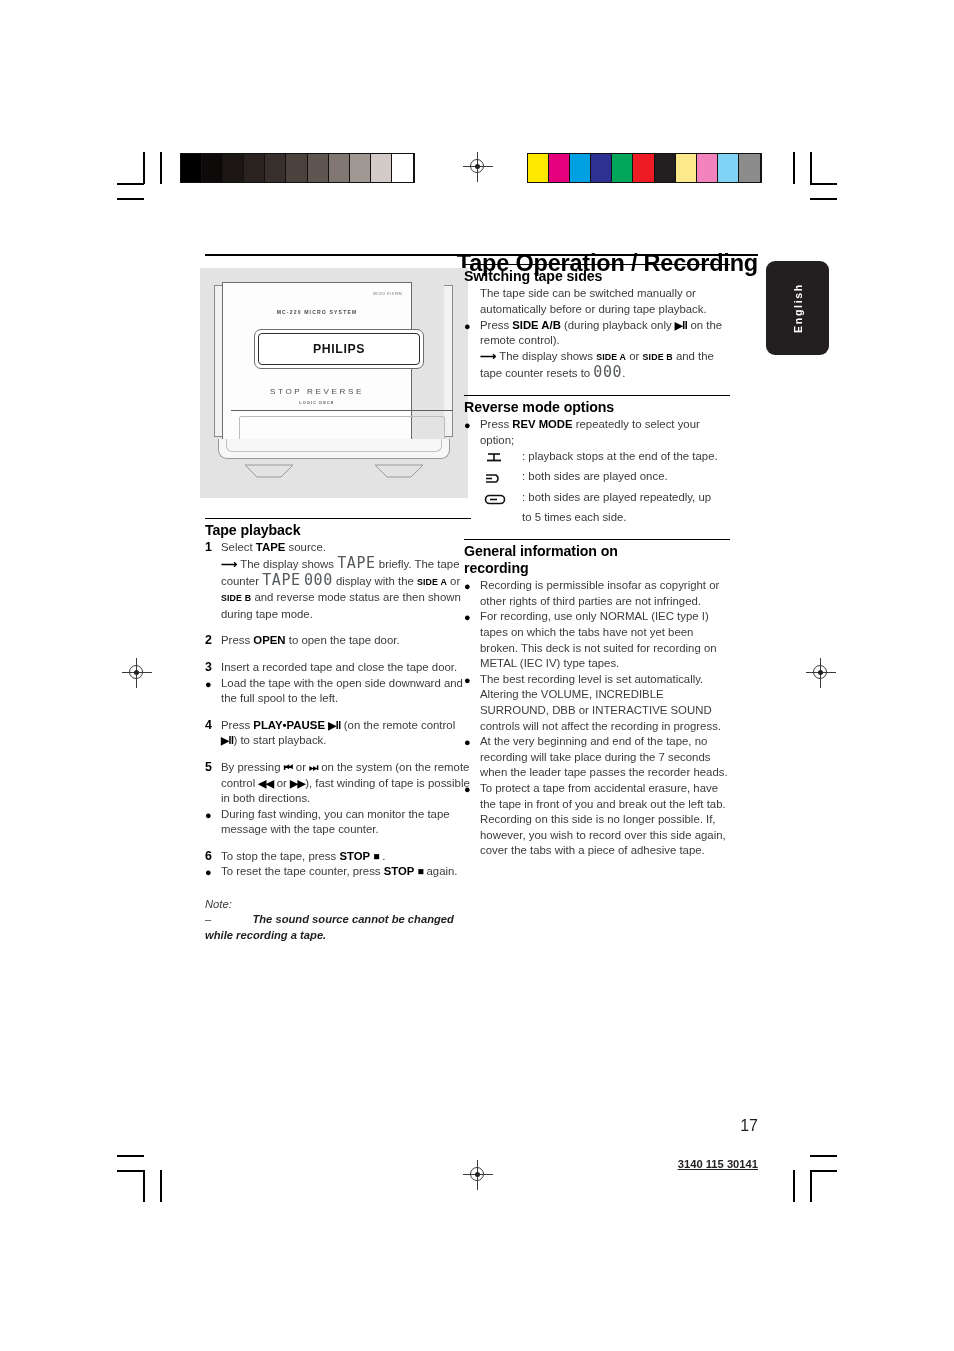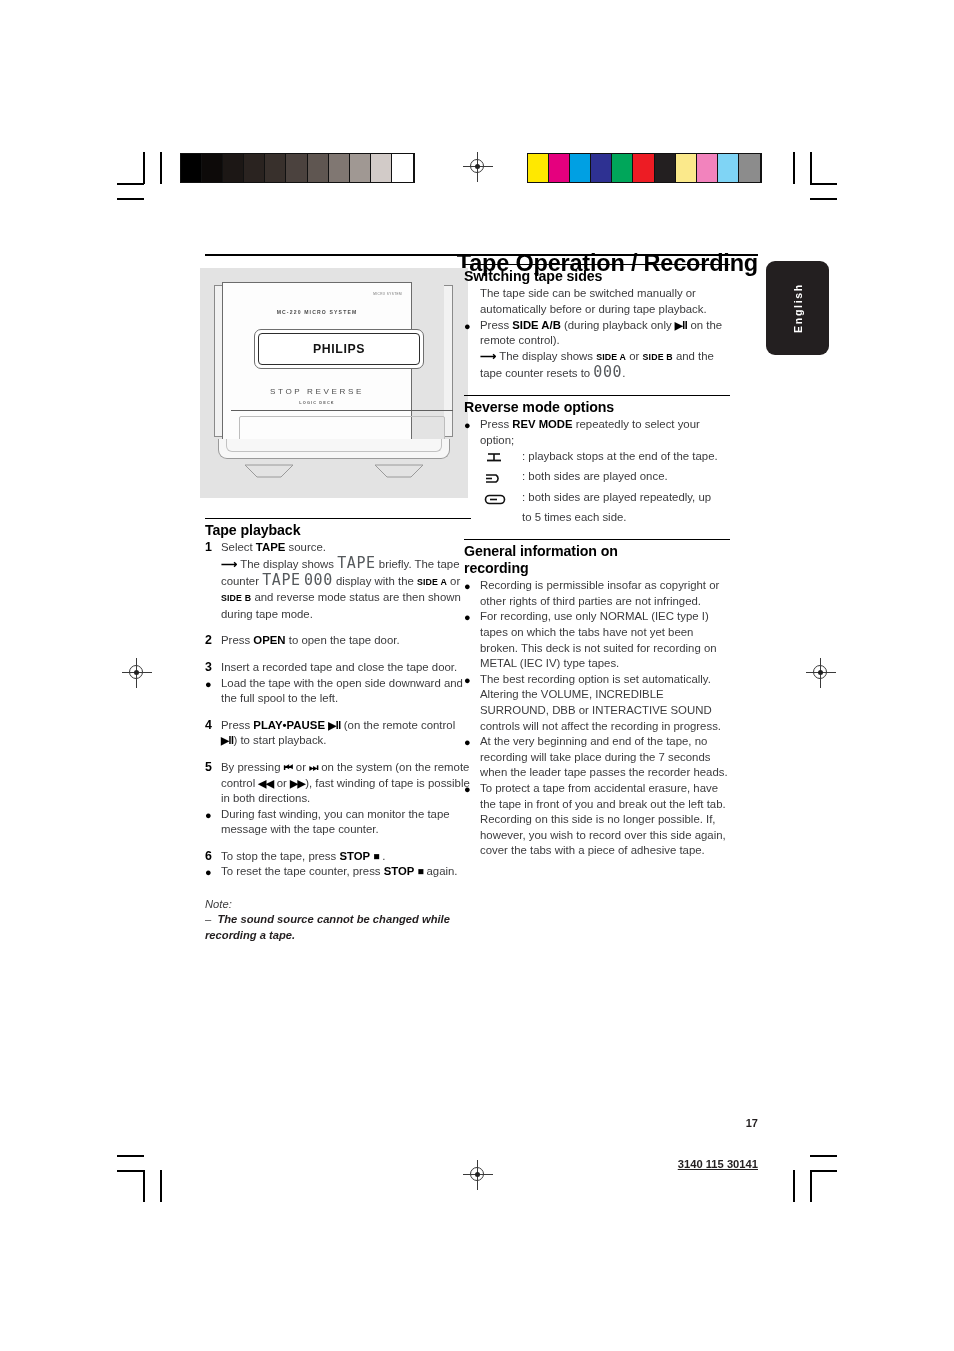--- a/index.html
+++ b/index.html
@@ -169,21 +169,21 @@
     letter-spacing: 0.6px;
   }
 
   .note {
     font-style: italic;
     color: #3b3b3d;
     font-size: 11.2px;
     line-height: 15.4px;
   }
   .note .hd { font-style: italic; }
-  .note .em { font-weight: bold; font-style: italic; color: #231f20; }
+  .note .em { font-weight: bold; font-style: italic; color: #231f20; margin-left: 35px; }
 
   
   .sym-row {
     display: flex;
     align-items: flex-start;
   }
   .sym-cell {
     width: 42px;
     flex: 0 0 42px;
     padding-left: 3px;
@@ -335,22 +335,22 @@
   }
   .fig .foot.l { left: 44px; }
   .fig .foot.r { left: 174px; }
   .fig .foot svg { display: block; }
 
   
   .pageno {
     position: absolute;
     right: 196px;
     top: 1117px;
-    font-size: 11px;
-    font-weight: bold;
+    font-size: 16px;
+    font-weight: normal;
     color: #231f20;
     margin-left: 25px;
   }
   .partno {
     position: absolute;
     right: 196px;
     top: 1158px;
     font-size: 11.2px;
     font-weight: bold;
     color: #231f20;
@@ -660,21 +660,21 @@
   <div class="row">
     <div class="mark dot">●</div>
     <div class="body">Recording is permissible insofar as copyright or other rights of third parties are not infringed.</div>
   </div>
   <div class="row">
     <div class="mark dot">●</div>
     <div class="body">For recording, use only NORMAL (IEC type I) tapes on which the tabs have not yet been broken. This deck is not suited for recording on METAL (IEC IV) type tapes.</div>
   </div>
   <div class="row">
     <div class="mark dot">●</div>
-    <div class="body">The best recording option is set automatically. Altering the VOLUME, INCREDIBLE SURROUND, DBB or INTERACTIVE SOUND controls will not affect the recording in progress.</div>
+    <div class="body">The best recording level is set automatically. Altering the VOLUME, INCREDIBLE SURROUND, DBB or INTERACTIVE SOUND controls will not affect the recording in progress.</div>
   </div>
   <div class="row">
     <div class="mark dot">●</div>
     <div class="body">At the very beginning and end of the tape, no recording will take place during the 7 seconds when the leader tape passes the recorder heads.</div>
   </div>
   <div class="row">
     <div class="mark dot">●</div>
     <div class="body">To protect a tape from accidental erasure, have the tape in front of you and break out the left tab. Recording on this side is no longer possible. If, however, you wish to record over this side again, cover the tabs with a piece of adhesive tape.</div>
   </div>
 </div>

